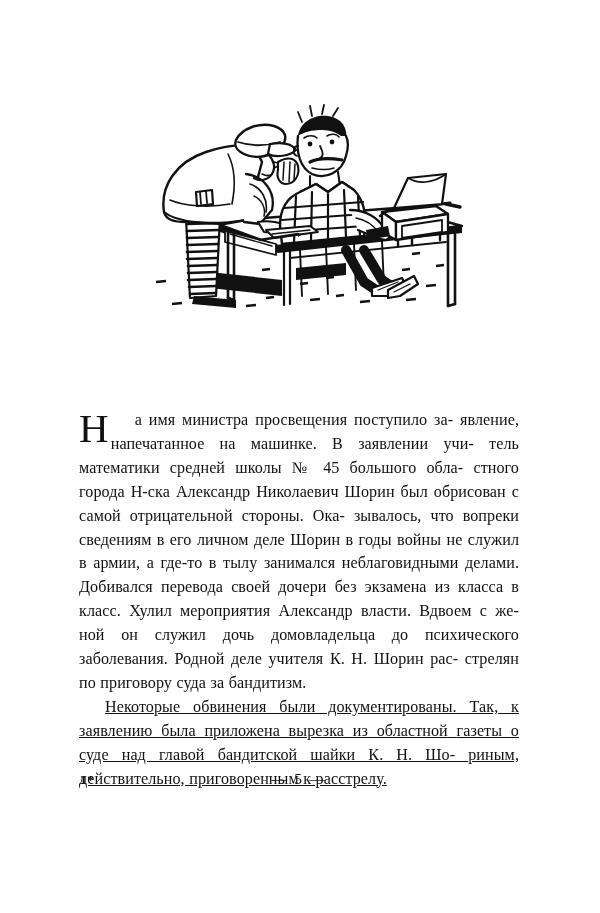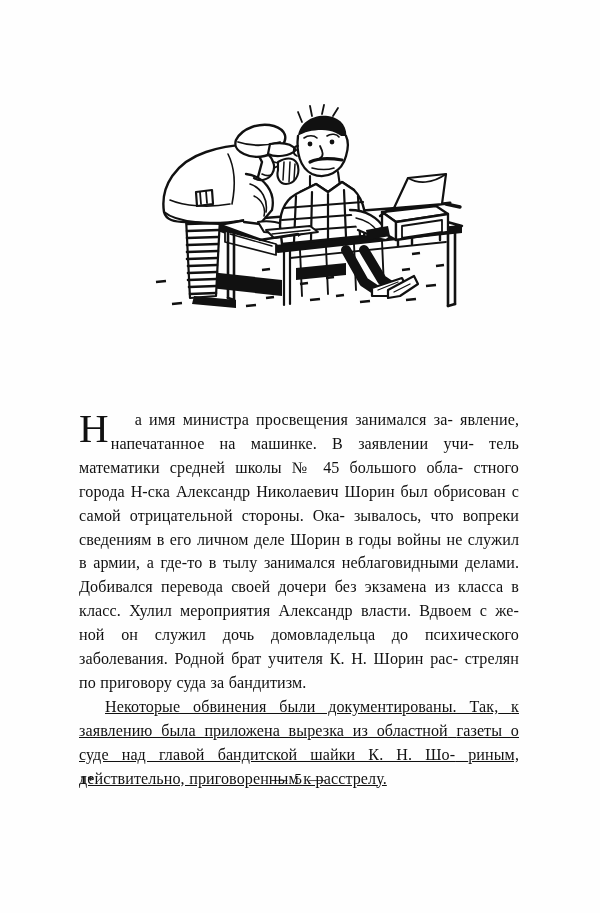--- a/index.html
+++ b/index.html
@@ -291,32 +291,32 @@
           <path d="M112 170 L120 169"></path>
         </g>
 
       </g>
     </svg>
   </div>
 
   <div class="text-block">
 
     <p class="para para-first">
-      <span class="dropcap">Н</span><span>а имя министра просвещения занимался за-</span>
+      <span class="dropcap">Н</span><span>а имя министра просвещения поступило за-</span>
       <span>явление, напечатанное на машинке. В заявлении учи-</span>
       <span>тель математики средней школы № 45 большого обла-</span>
       <span>стного города Н-ска Александр Николаевич Шорин</span>
       <span>был обрисован с самой отрицательной стороны. Ока-</span>
       <span>зывалось, что вопреки сведениям в его личном деле</span>
       <span>Шорин в годы войны не служил в армии, а где-то в</span>
       <span>тылу занимался неблаговидными делами. Добивался</span>
       <span>перевода своей дочери без экзамена из класса в класс.</span>
       <span>Хулил мероприятия Александр власти. Вдвоем с же-</span>
       <span>ной он служил дочь домовладельца до психического</span>
-      <span>заболевания. Родной брат учителя К. Н. Шорин рас-</span>
+      <span>заболевания. Родной деле учителя К. Н. Шорин рас-</span>
       <span>стрелян по приговору суда за бандитизм.</span>
     </p>
 
     <p class="para para-indent">
       <span>Некоторые обвинения были документированы. Так,</span>
       <span>к заявлению была приложена вырезка из областной</span>
       <span>газеты о суде над главой бандитской шайки К. Н. Шо-</span>
       <span>риным, действительно, приговоренным к расстрелу.</span>
     </p>
 

